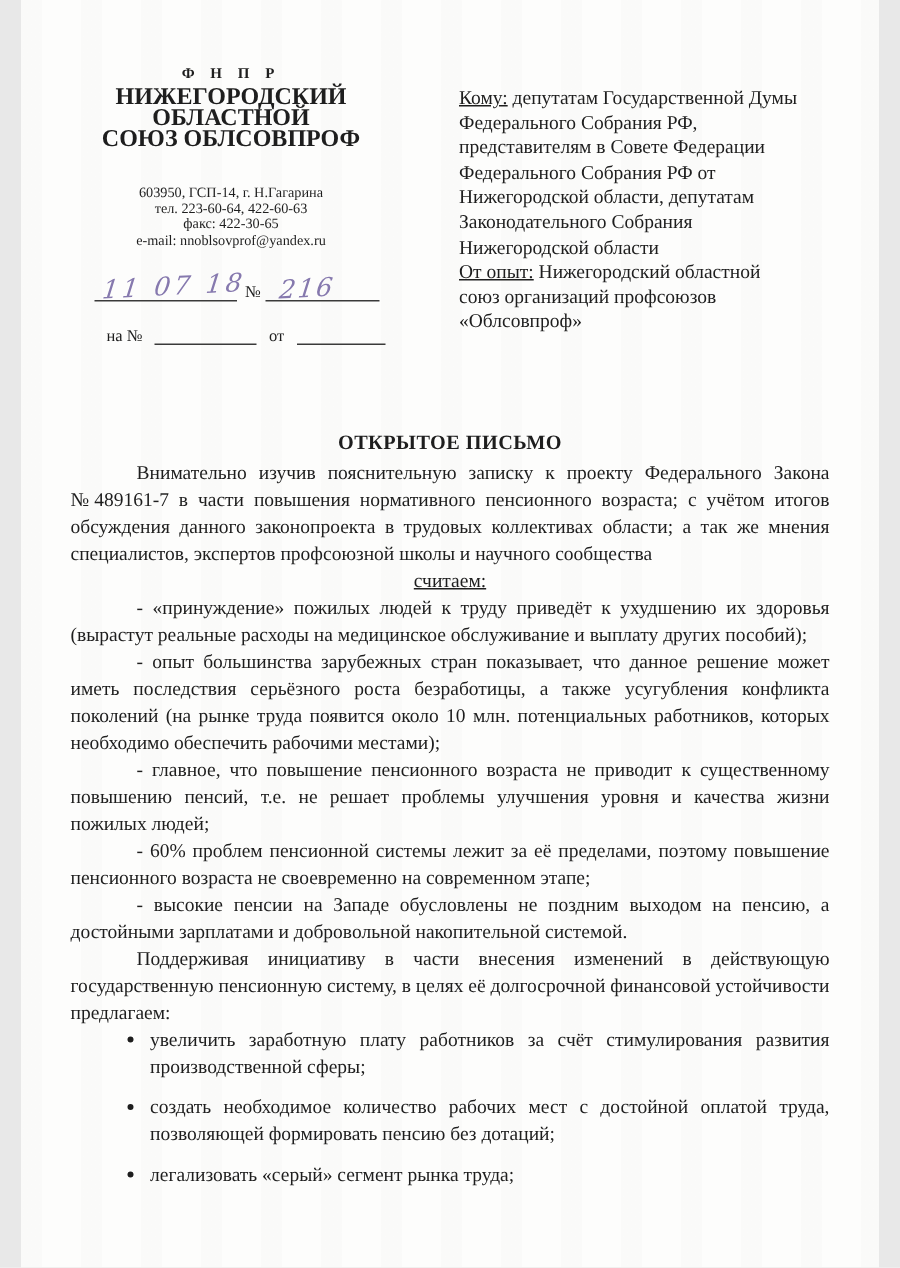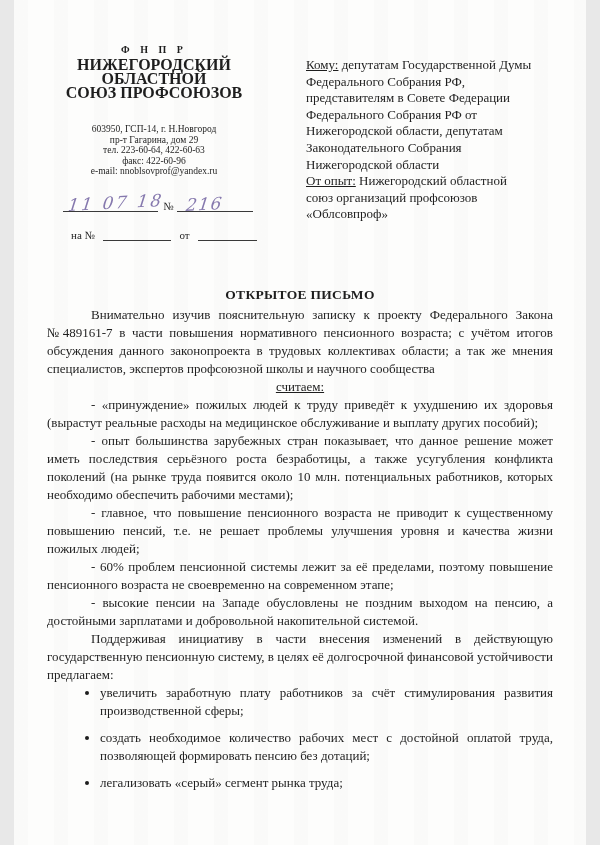--- a/index.html
+++ b/index.html
@@ -107,27 +107,26 @@
 <body>
 
 <div class="page">
 
   <div class="header">
 
     <div class="letterhead">
       <div class="fnpr">Ф Н П Р</div>
       <div class="org-name">
         <div>НИЖЕГОРОДСКИЙ ОБЛАСТНОЙ</div>
-        <div>СОЮЗ ПРОФСОЮЗОВ</div>
+        <div>СОЮЗ ОБЛСОВПРОФ</div>
       </div>
       <div class="address">
-        <div>603950, ГСП-14, г. Н.Новгород</div>
-        <div>пр-т Гагарина, дом 29</div>
+        <div>603950, ГСП-14, г. Н.Гагарина</div>
         <div>тел. 223-60-64, 422-60-63</div>
-        <div>факс: 422-60-96</div>
+        <div>факс: 422-30-65</div>
         <div>e-mail: nnoblsovprof@yandex.ru</div>
       </div>
 
       <div class="hand-row">
         <span class="hw-line date-line">
           <span class="handwriting">11 07 18</span>
         </span>
         <span class="no-label">№</span>
         <span class="hw-line num-line">
           <span class="handwriting num">216</span>

